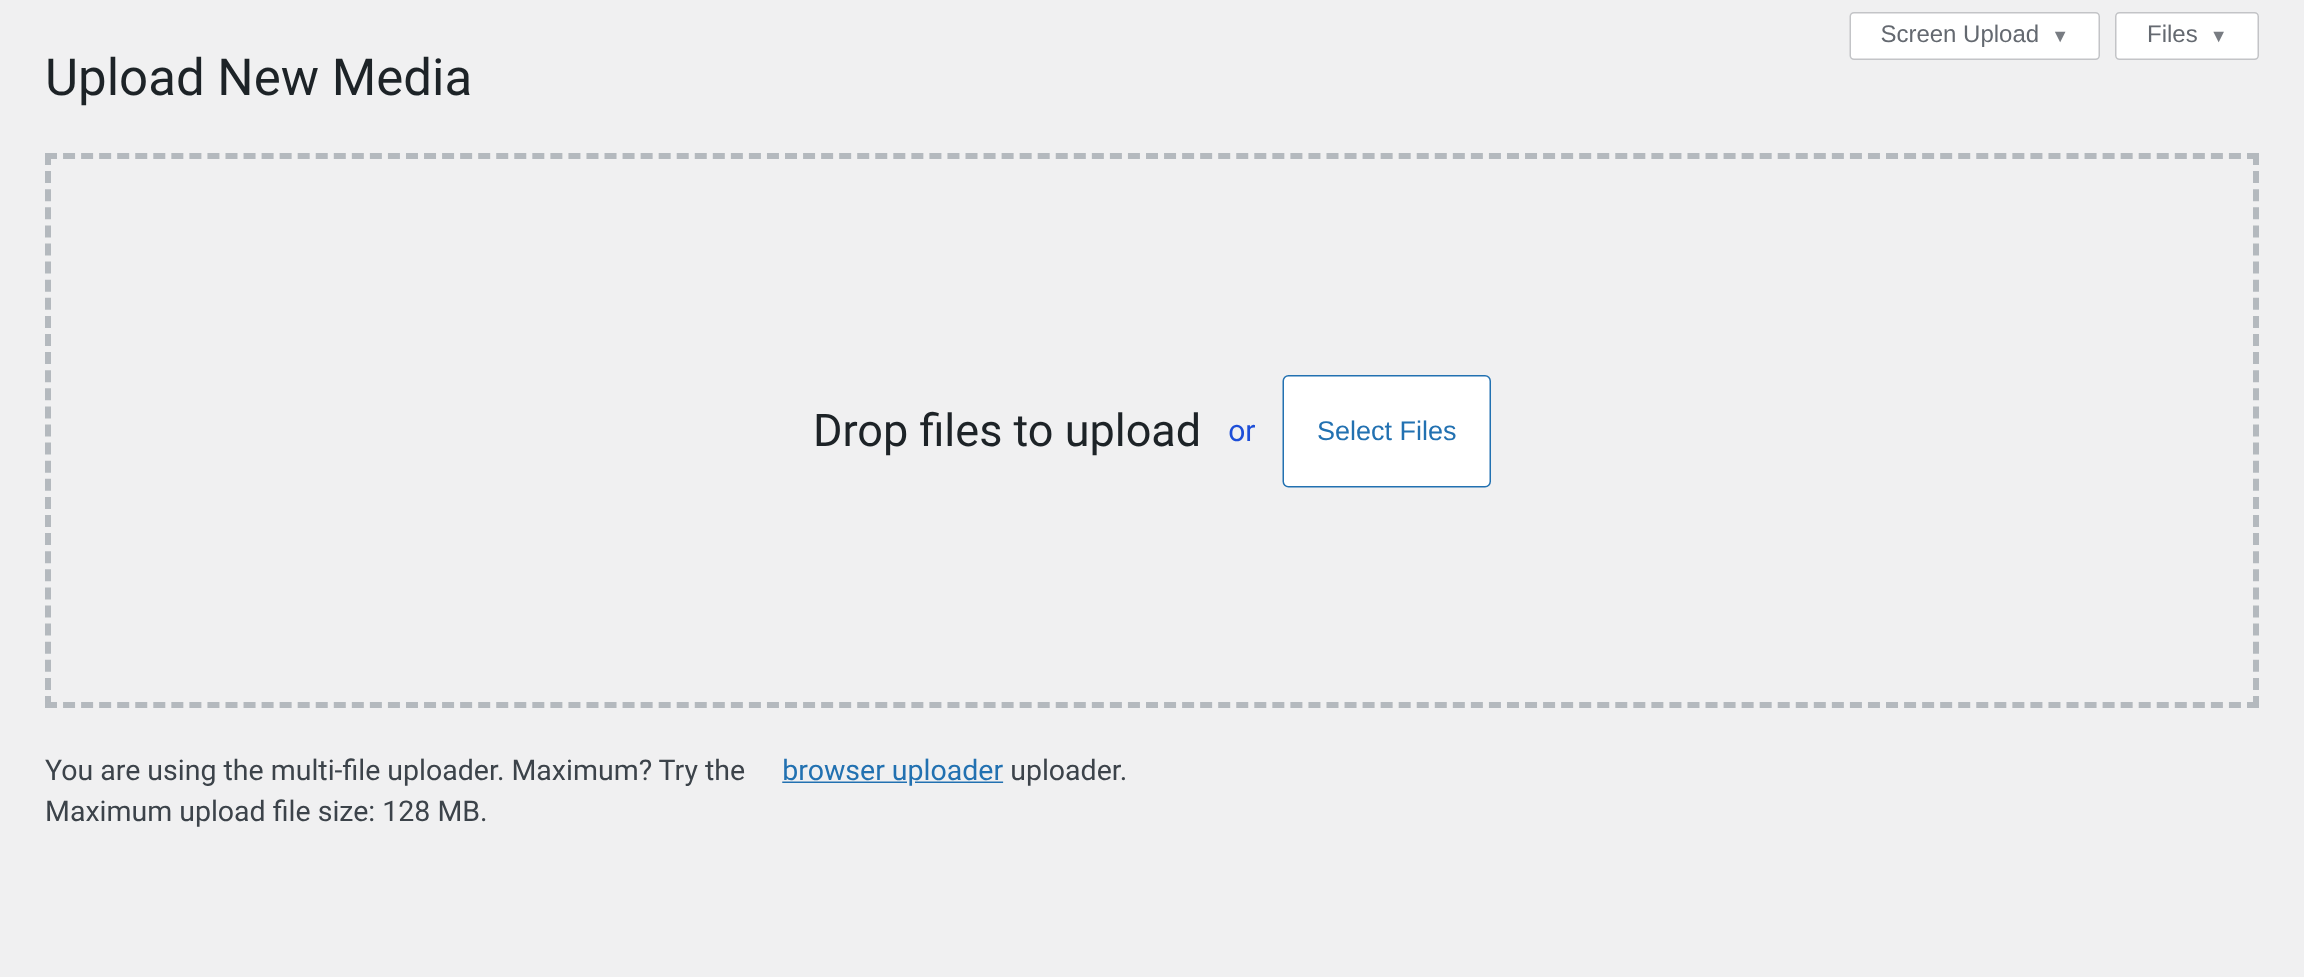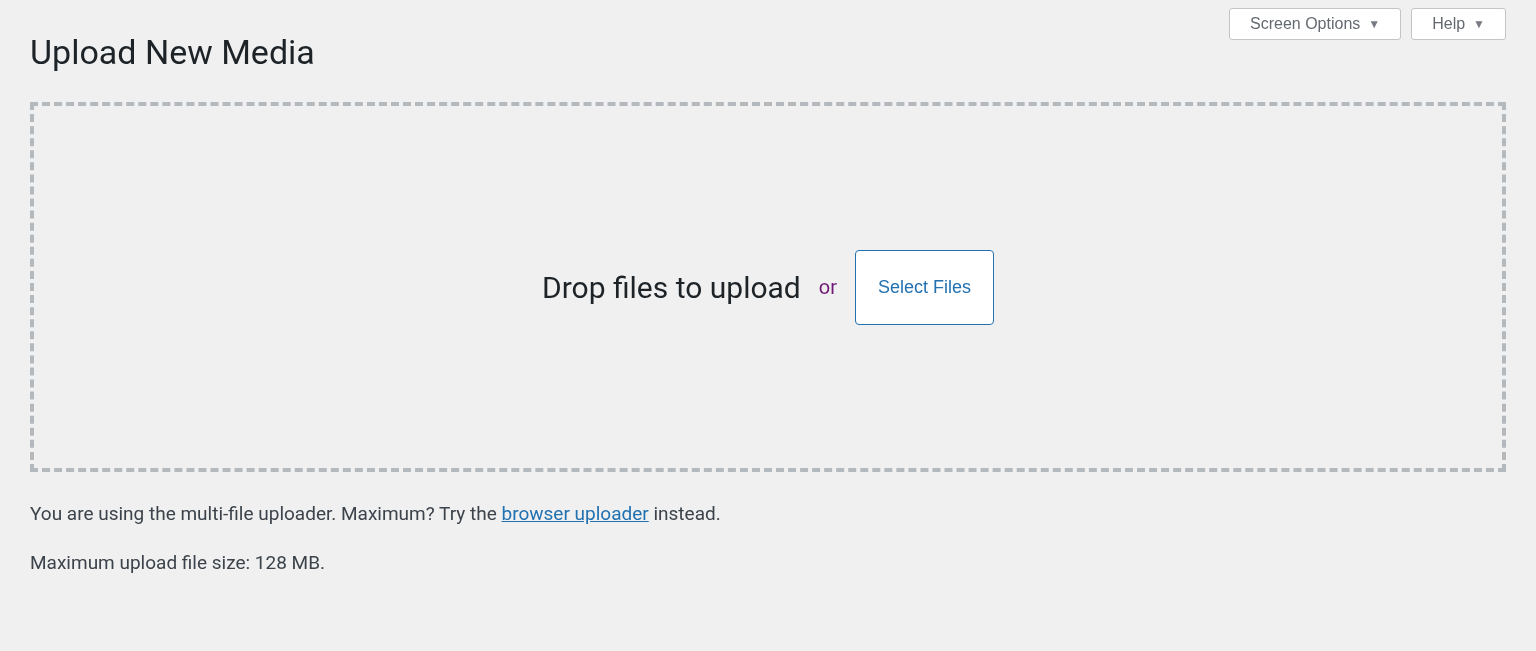--- a/index.html
+++ b/index.html
@@ -56,66 +56,66 @@
       justify-content: center;
       gap: 18px;
     }
     .drop-title {
       font-size: 30px;
       font-weight: 400;
       color: #1d2327;
     }
     .drop-or {
       font-size: 20px;
-      color: #701a75;
+      color: #1d4ed8;
     }
     .select-files-btn {
       background: #fff;
       border: 1px solid #2271b1;
       color: #2271b1;
       font-size: 18px;
       padding: 26px 22px;
       border-radius: 4px;
       cursor: pointer;
     }
     .info-text {
       font-size: 19px;
       color: #3c434a;
       margin-top: 28px;
       line-height: 1.5;
     }
     .info-text a {
       color: #2271b1;
       text-decoration: underline;
+      margin-left: 20px;
     }
     .max-size {
       font-size: 19px;
       color: #3c434a;
-      margin-top: 22px;
     }
   </style>
 </head>
 <body>
 
 <div class="header-buttons">
   <button class="header-btn">
-    <span>Screen Options</span>
+    <span>Screen Upload</span>
     <span class="tri">▼</span>
   </button>
   <button class="header-btn">
-    <span>Help</span>
+    <span>Files</span>
     <span class="tri">▼</span>
   </button>
 </div>
 
 <h1 class="page-title">Upload New Media</h1>
 
 <div class="dropzone">
   <div class="drop-title">Drop files to upload</div>
   <div class="drop-or">or</div>
   <button class="select-files-btn">Select Files</button>
 </div>
 
 <p class="info-text">
-  <span>You are using the multi-file uploader. Maximum? Try the </span><a href="#">browser uploader</a><span> instead.</span>
+  <span>You are using the multi-file uploader. Maximum? Try the </span><a href="#">browser uploader</a><span> uploader.</span>
 </p>
 
 <p class="max-size">Maximum upload file size: 128 MB.</p>
 
 </body></html>

